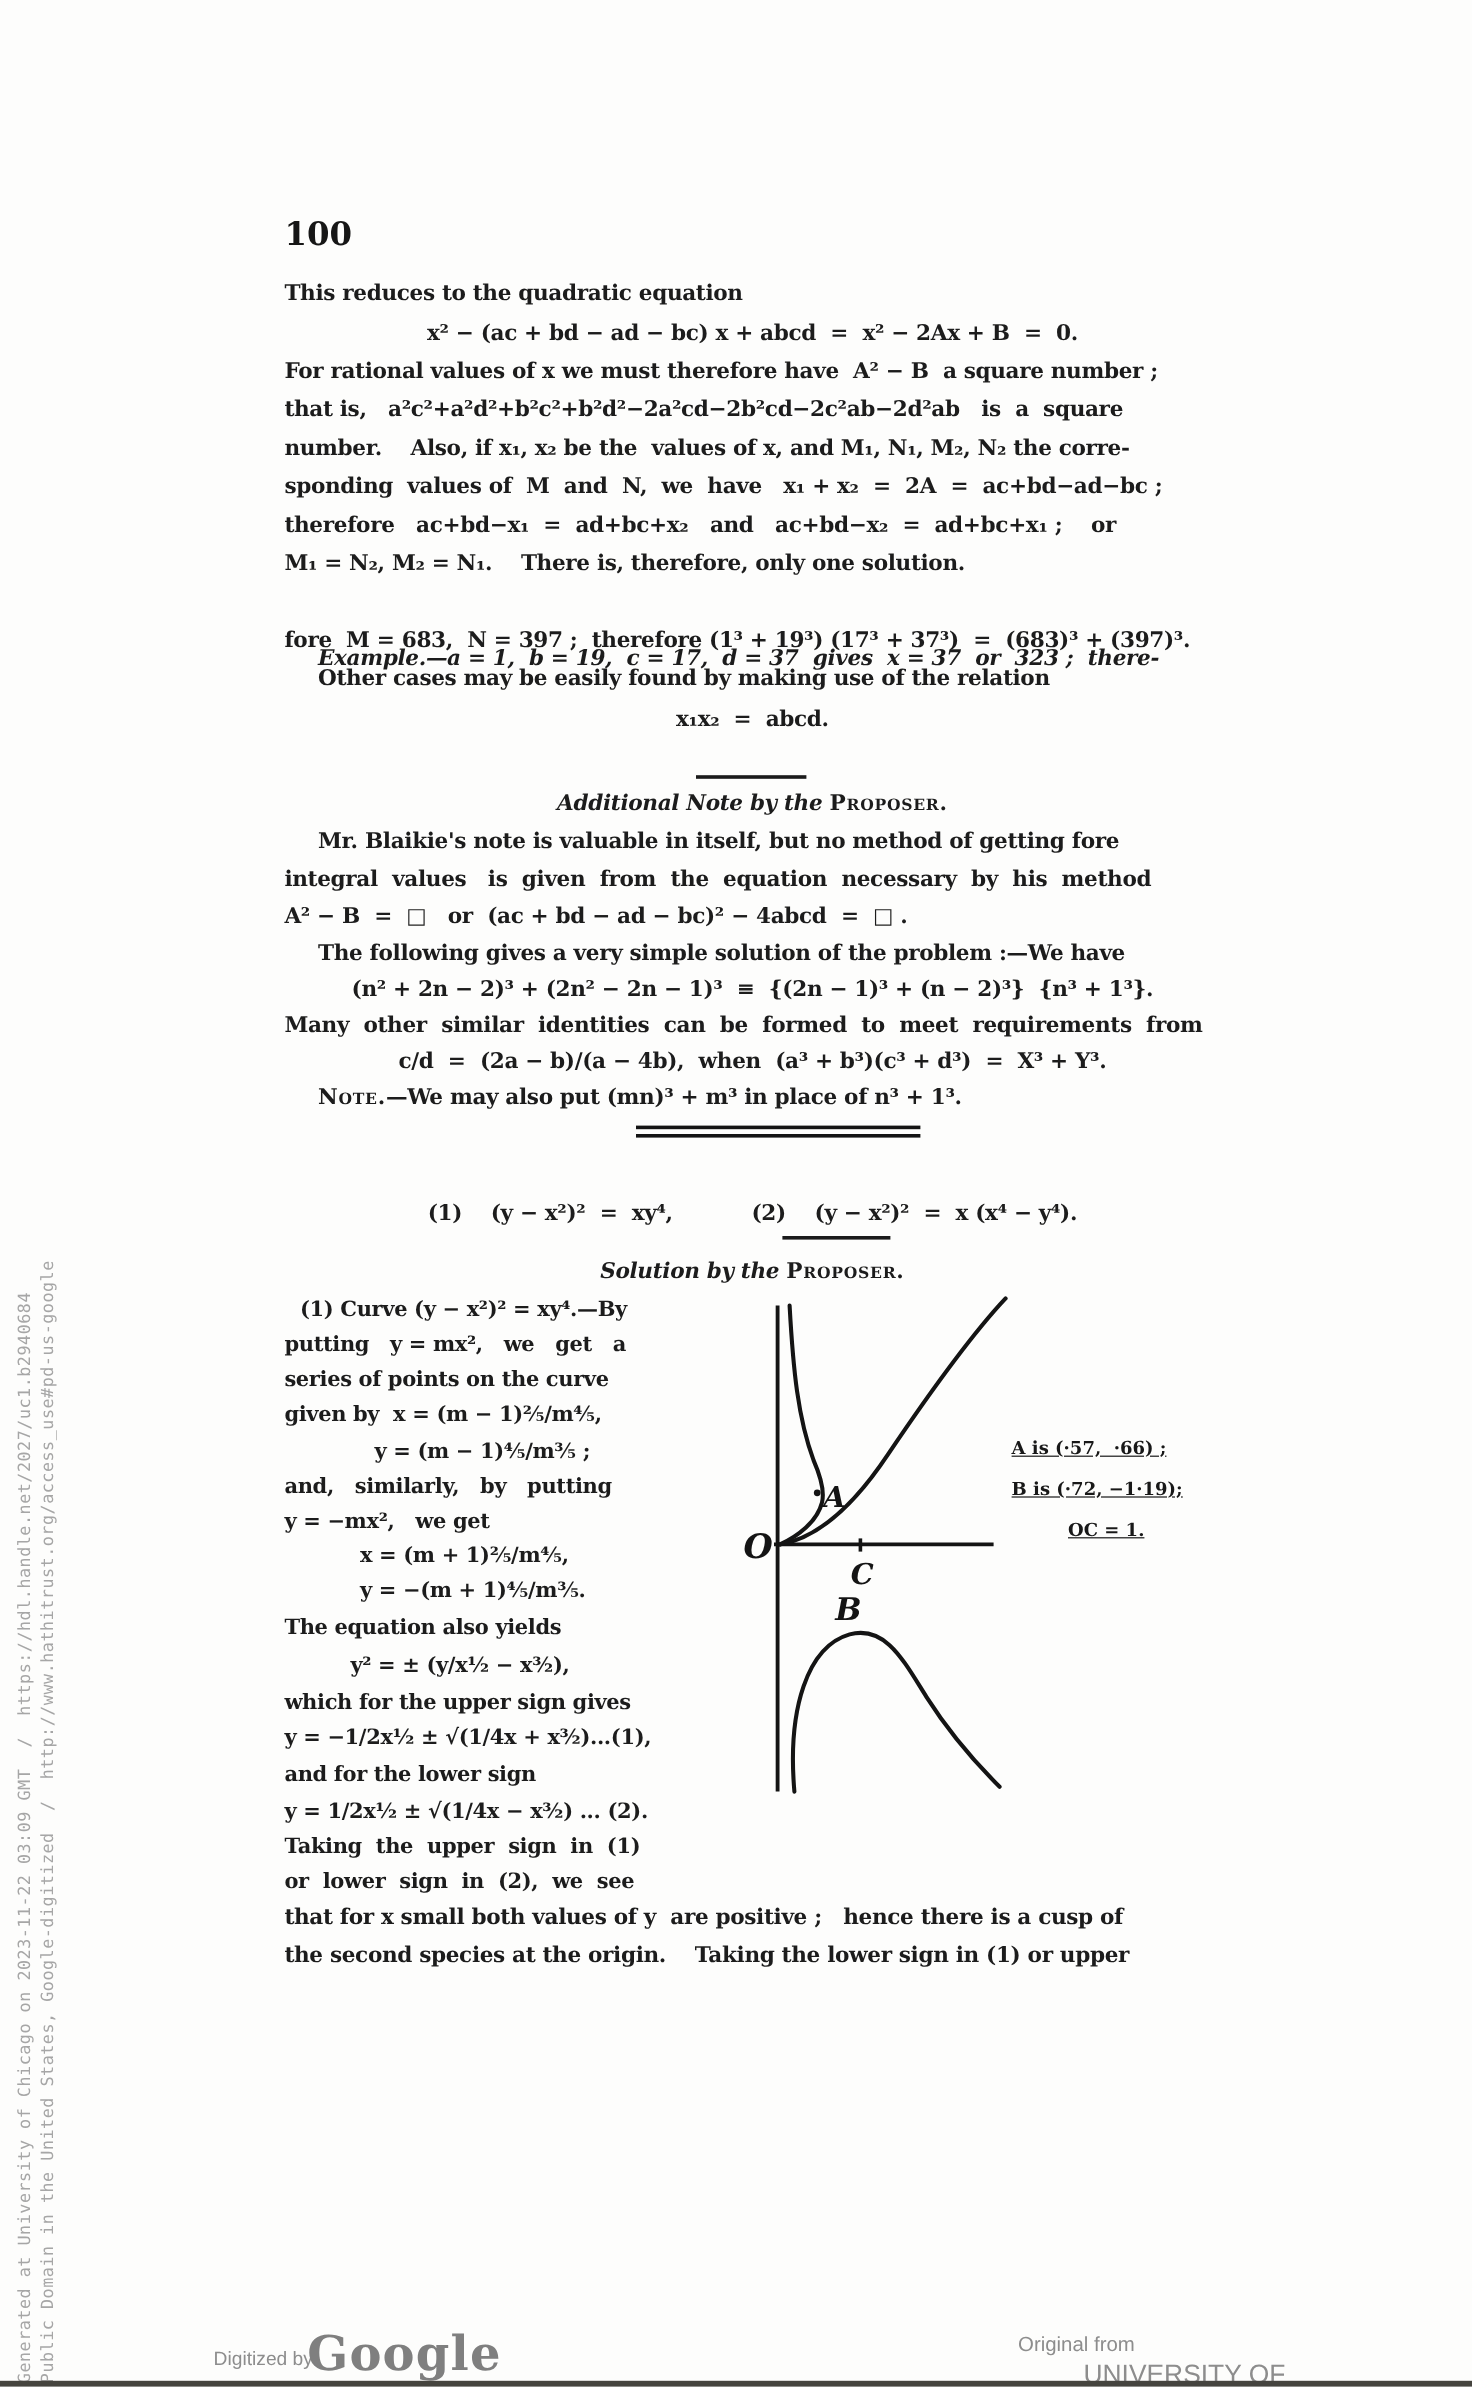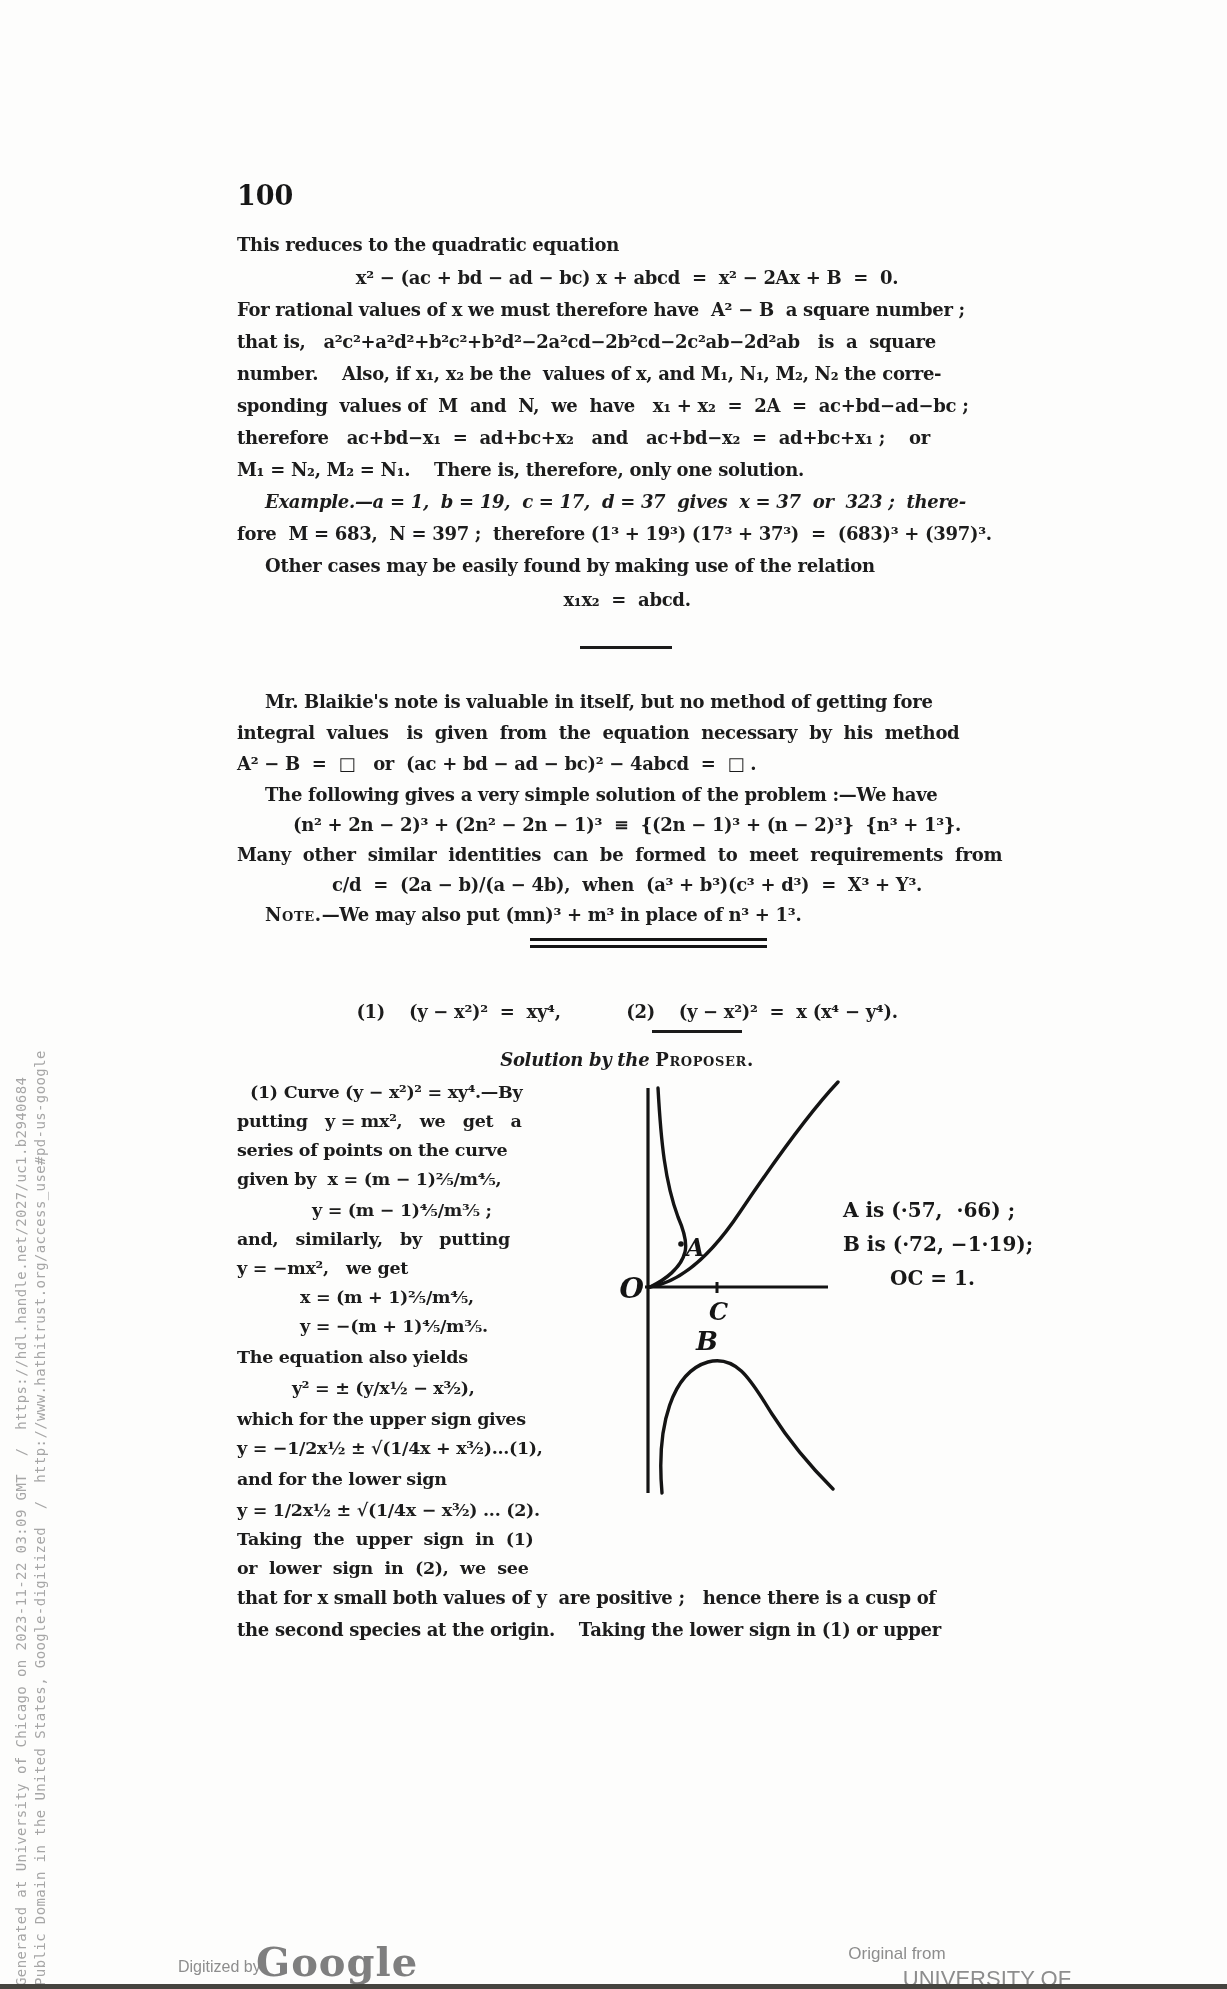--- a/index.html
+++ b/index.html
@@ -9,39 +9,39 @@
     font-family:"DejaVu Serif", serif;
   }
   .ln {
     position:absolute; left:237px; width:780px;
     font-family:"DejaVu Serif", serif; font-weight:700;
     font-size:18px; letter-spacing:-0.3px; color:#1c1c1c;
     white-space:pre; line-height:24px;
   }
   .center { text-align:center; }
   .col { width:270px; font-size:17.5px; }
-  .it { font-style:italic; }
+  .it { font-style:italic;margin-top:47px; }
   .sc { font-variant:small-caps; font-style:normal; letter-spacing:0.6px; }
   .pagenum {
     position:absolute; left:237px; width:776px; top:180px;
     text-align:left; font-size:27px; font-weight:700; color:#161616;
   }
   .rule { position:absolute; background:#1b1b1b; }
   .dblrule {
     position:absolute; left:530px; top:938px; width:237px; height:4px;
     border-top:3px solid #141414; border-bottom:3px solid #141414;
   }
   .fig { position:absolute; left:495px; top:1072px; }
   .fig text {
     font-family:"DejaVu Serif", serif; font-weight:700; font-style:italic;
     fill:#141414;
   }
   .annot {
     position:absolute; font-family:"DejaVu Serif", serif; font-weight:700;
-    font-size:20px; color:#181818; white-space:pre;
+    font-size:15px; color:#181818; white-space:pre;text-decoration:underline;
   }
   .watermark {
     position:absolute; left:12px; top:1986px;
     transform:rotate(-90deg); transform-origin:0 0;
     font-family:"DejaVu Sans Mono", monospace;
     font-size:14px; line-height:19px; color:#a6a6a6;
     white-space:pre; letter-spacing:0.4px;
   }
   .footer-txt {
     position:absolute; font-family:"Liberation Sans", sans-serif;
@@ -75,20 +75,21 @@
   <div class="ln" style="top:394px">sponding  values of  M  and  N,  we  have   x₁ + x₂  =  2A  =  ac+bd−ad−bc ;</div>
   <div class="ln" style="top:458px">M₁ = N₂, M₂ = N₁.    There is, therefore, only one solution.</div>
   <div class="ln" style="top:426px">therefore   ac+bd−x₁  =  ad+bc+x₂   and   ac+bd−x₂  =  ad+bc+x₁ ;    or</div>
   <div class="ln it" style="top:490px; left:265px">Example.—a = 1,  b = 19,  c = 17,  d = 37  gives  x = 37  or  323 ;  there-</div>
   <div class="ln" style="top:522px">fore  M = 683,  N = 397 ;  therefore (1³ + 19³) (17³ + 37³)  =  (683)³ + (397)³.</div>
   <div class="ln" style="top:554px; left:265px">Other cases may be easily found by making use of the relation</div>
   <div class="ln center" style="top:588px">x₁x₂  =  abcd.</div>
 
   <div class="rule" style="left:580px; top:646px; width:92px; height:3px"></div>
 
+  <div class="ln center" style="top:658px"><span class="it">Additional Note by the </span><span class="sc">Proposer.</span></div>
   <div class="ln" style="top:690px; left:265px">Mr. Blaikie's note is valuable in itself, but no method of getting fore</div>
   <div class="ln" style="top:721px">integral  values   is  given  from  the  equation  necessary  by  his  method</div>
   <div class="ln" style="top:752px">A² − B  =  □   or  (ac + bd − ad − bc)² − 4abcd  =  □ .</div>
   <div class="ln" style="top:783px; left:265px">The following gives a very simple solution of the problem :—We have</div>
   <div class="ln center" style="top:813px">(n² + 2n − 2)³ + (2n² − 2n − 1)³  ≡  {(2n − 1)³ + (n − 2)³}  {n³ + 1³}.</div>
   <div class="ln" style="top:843px">Many  other  similar  identities  can  be  formed  to  meet  requirements  from</div>
   <div class="ln center" style="top:873px">c/d  =  (2a − b)/(a − 4b),  when  (a³ + b³)(c³ + d³)  =  X³ + Y³.</div>
   <div class="ln" style="top:903px; left:265px"><span class="sc">Note.</span><span>—We may also put (mn)³ + m³ in place of n³ + 1³.</span></div>
 
   <div class="dblrule"></div>

